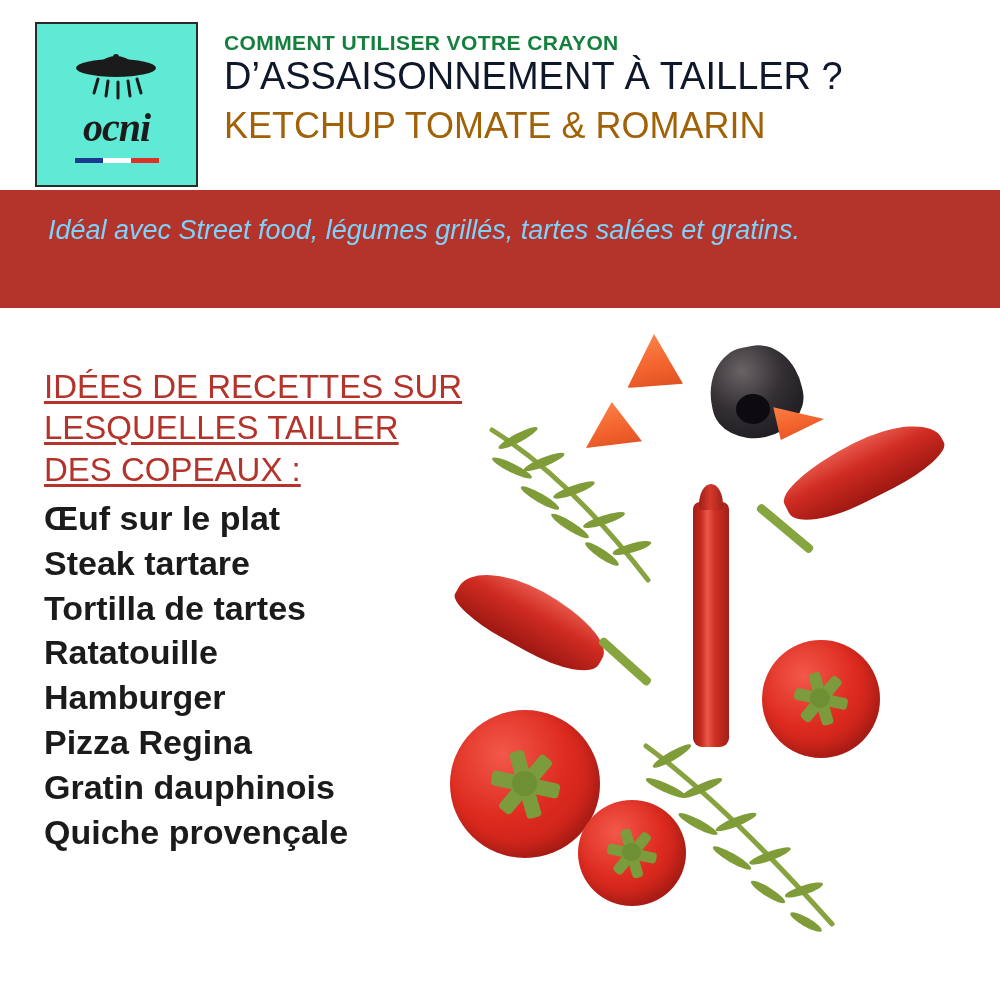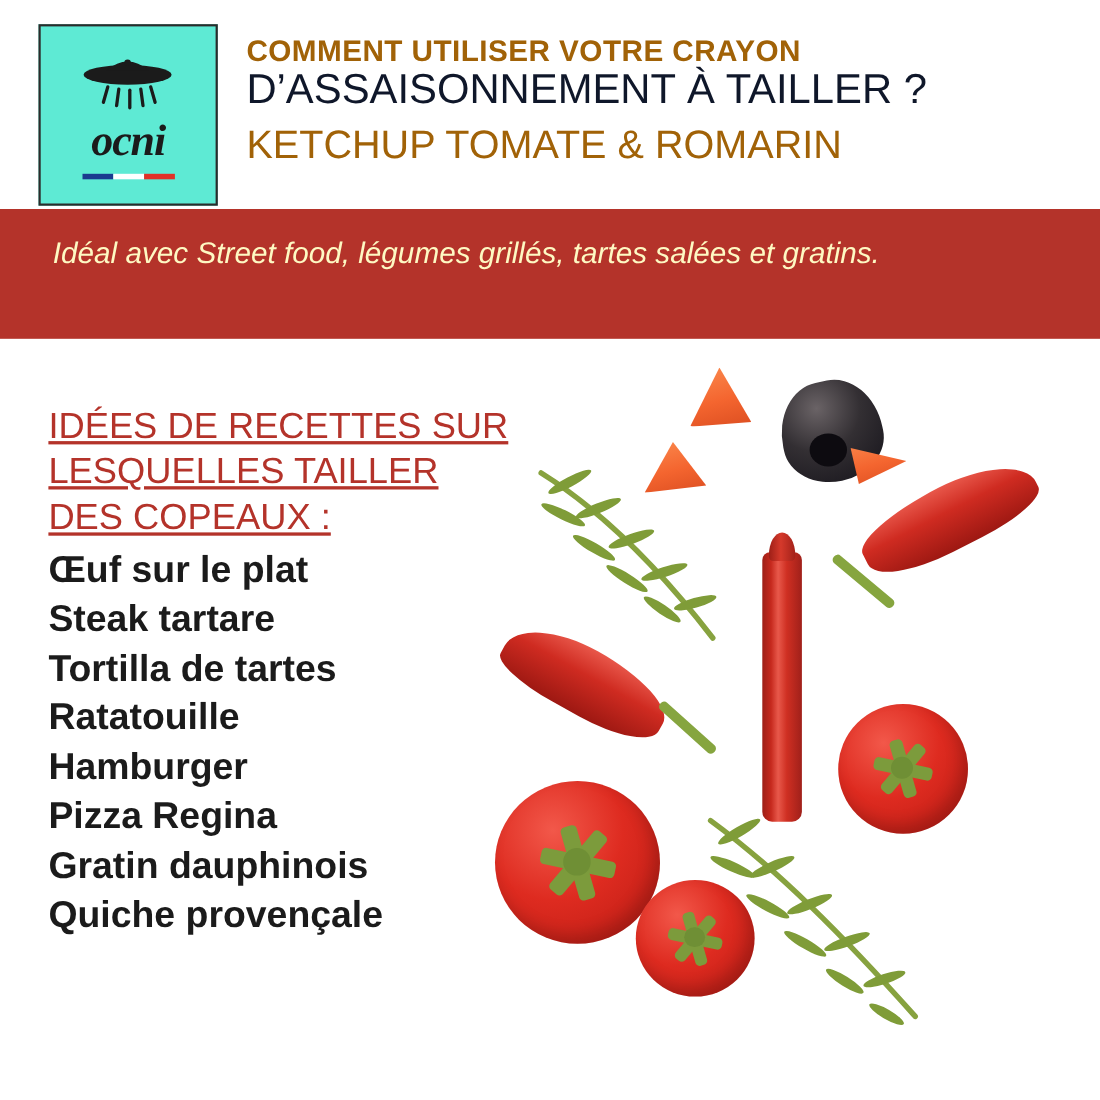--- a/index.html
+++ b/index.html
@@ -64,24 +64,24 @@
   .flag-blue { background: #1b3a8f; }
   .flag-white { background: #ffffff; }
   .flag-red { background: #e03127; }
 
   .header-titles {
     padding-left: 26px;
     padding-top: 10px;
     flex: 1 1 auto;
   }
   .kicker {
-    font-size: 27px;
+    font-size: 21px;
     font-weight: 700;
     letter-spacing: 0.4px;
-    color: #a16207;
+    color: #15803d;
     line-height: 1.05;
     white-space: nowrap;
   }
   .subtitle {
     font-size: 38px;
     font-weight: 400;
     color: #0f172a;
     line-height: 1.08;
     margin-top: 2px;
     white-space: nowrap;
@@ -91,21 +91,21 @@
     font-weight: 400;
     color: #a16207;
     line-height: 1.1;
     margin-top: 9px;
     white-space: nowrap;
   }
 
   
   .banner {
     background: #b4332a;
-    color: #fef9c3;
+    color: #7dd3fc;
     padding: 22px 34px 26px 48px;
     box-sizing: border-box;
     height: 118px;
   }
   .banner-text {
     font-size: 27px;
     font-style: italic;
     line-height: 1.38;
     max-width: 840px;
   }

